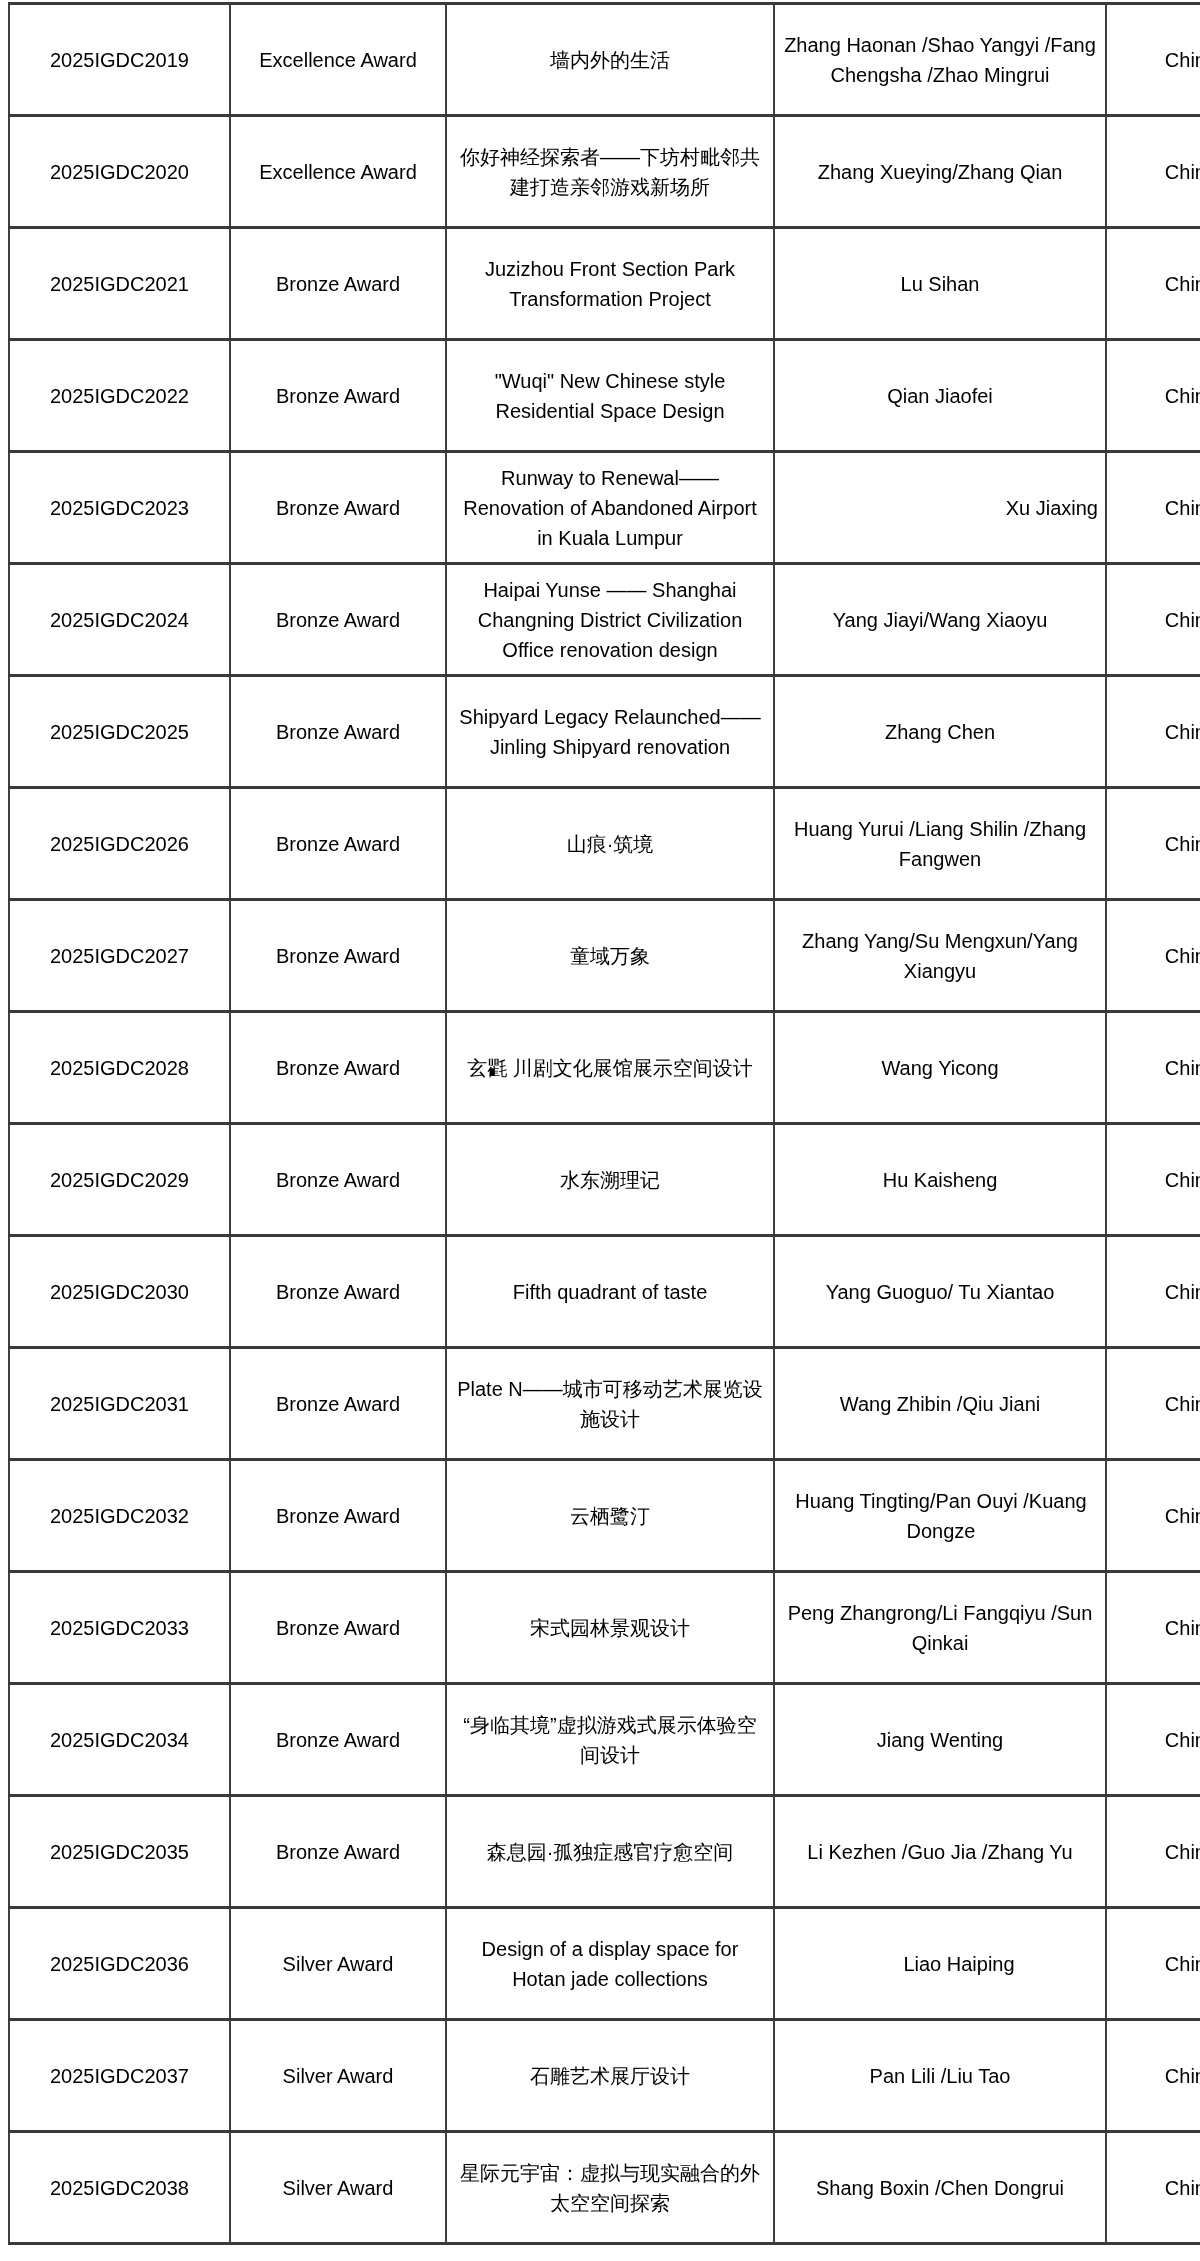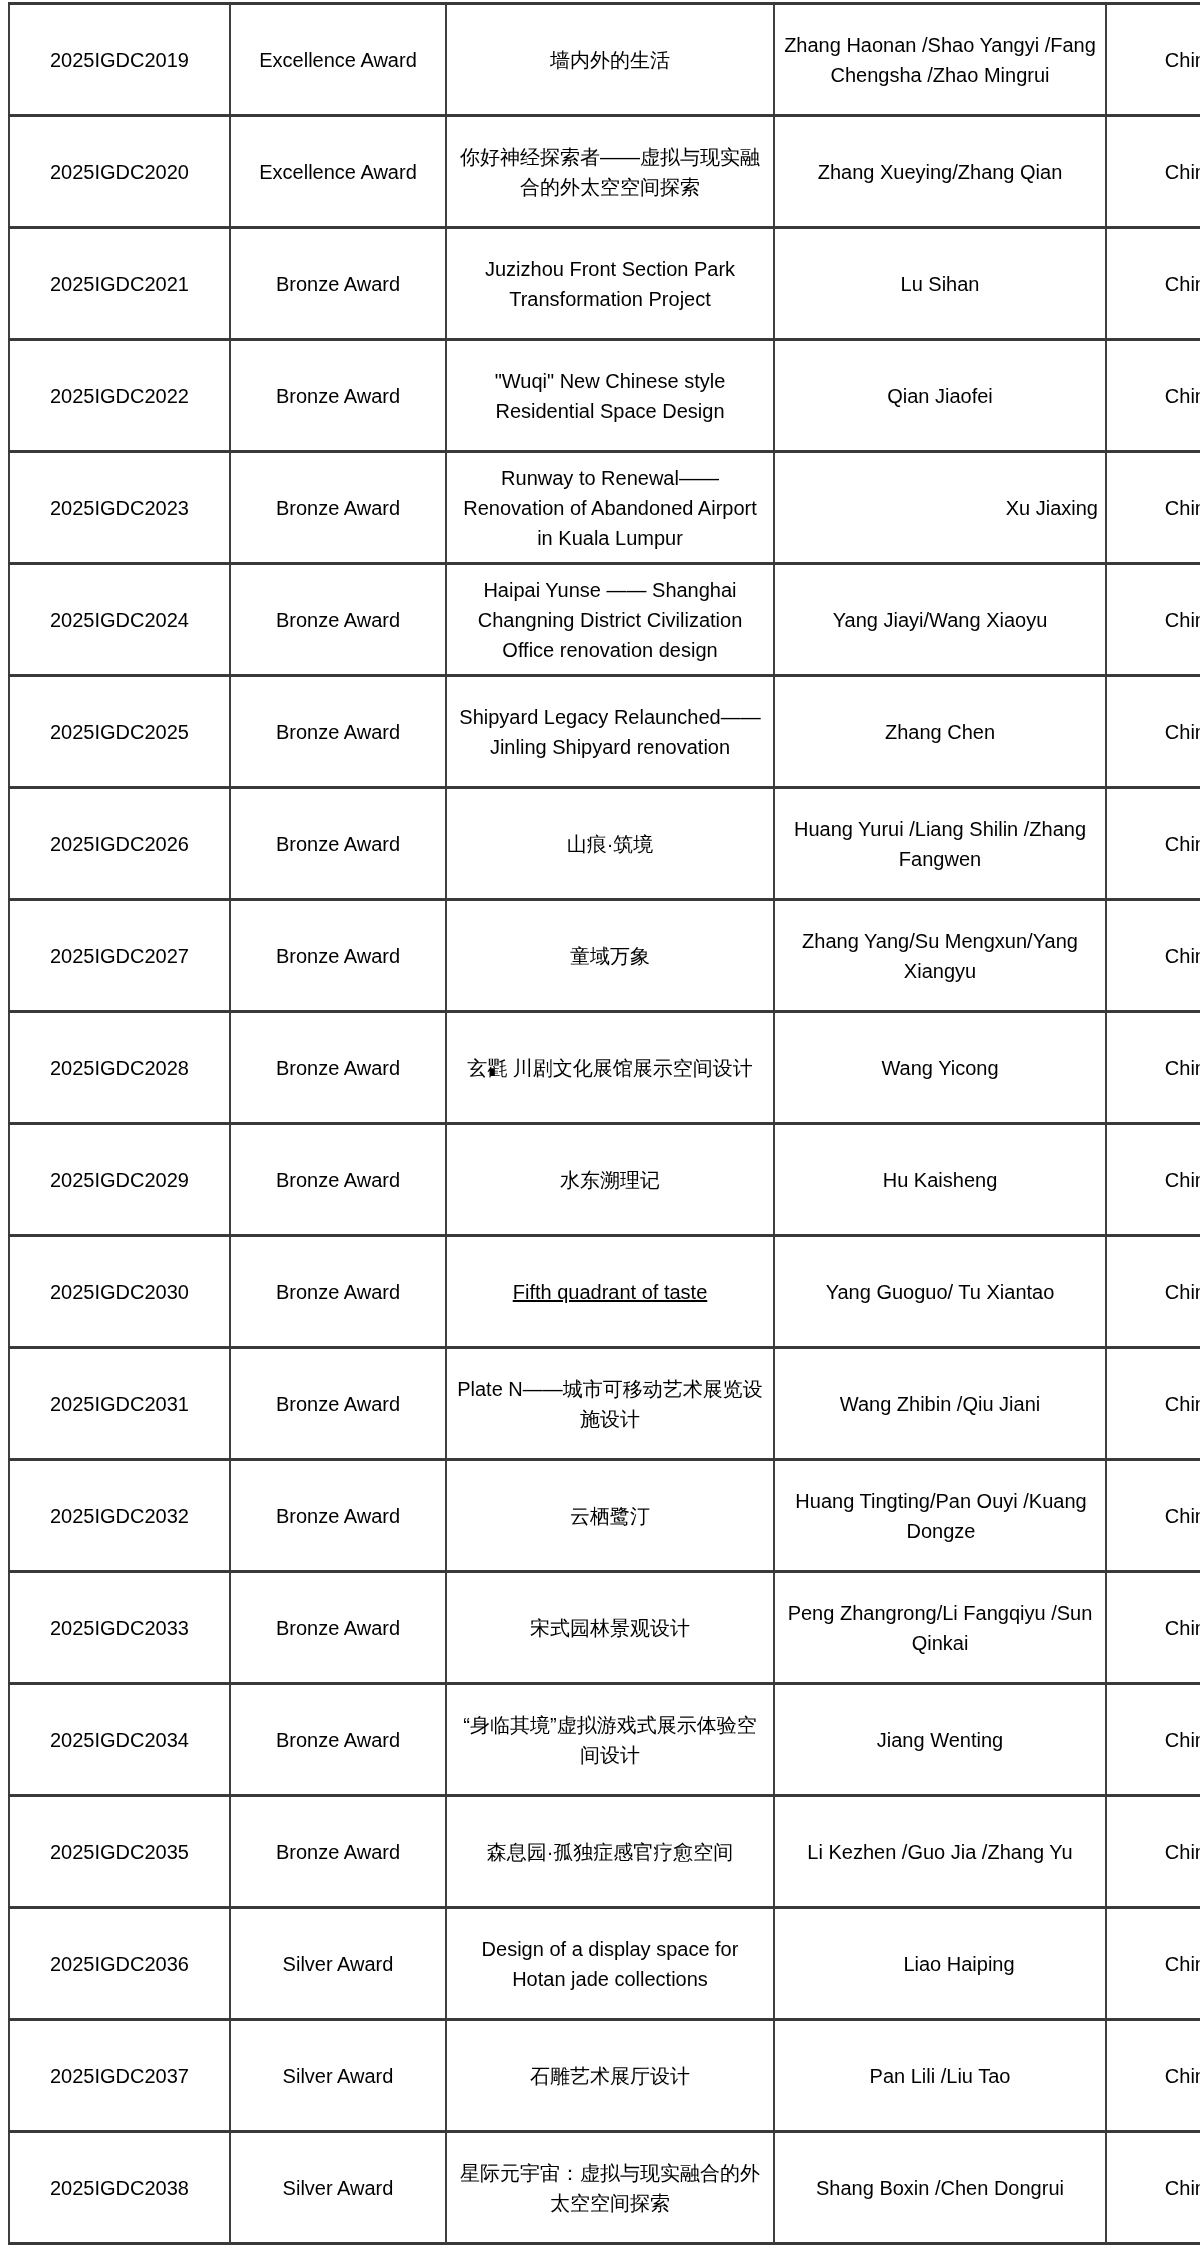--- a/index.html
+++ b/index.html
@@ -50,21 +50,21 @@
     <td class="col-id" style="border-color: rgb(58, 58, 58) rgb(63, 63, 63);">2025IGDC2019</td>
     <td class="col-award" style="border-color: rgb(58, 58, 58) rgb(63, 63, 63);">Excellence Award</td>
     <td class="col-title" style="border-color: rgb(58, 58, 58) rgb(63, 63, 63);">墙内外的生活</td>
     <td class="col-authors" style="border-color: rgb(58, 58, 58) rgb(63, 63, 63);">Zhang Haonan /Shao Yangyi /Fang Chengsha /Zhao Mingrui</td>
     <td class="col-country" style="border-color: rgb(58, 58, 58) rgb(63, 63, 63);">China</td>
   </tr>
 
   <tr>
     <td class="col-id" style="border-color: rgb(58, 58, 58) rgb(63, 63, 63);">2025IGDC2020</td>
     <td class="col-award" style="border-color: rgb(58, 58, 58) rgb(63, 63, 63);">Excellence Award</td>
-    <td class="col-title" style="border-color: rgb(58, 58, 58) rgb(63, 63, 63);">你好神经探索者——虚拟与现实融合的外太空空间探索</td>
+    <td class="col-title" style="border-color: rgb(58, 58, 58) rgb(63, 63, 63);">你好神经探索者——下坊村毗邻共建打造亲邻游戏新场所</td>
     <td class="col-authors" style="border-color: rgb(58, 58, 58) rgb(63, 63, 63);">Zhang Xueying/Zhang Qian</td>
     <td class="col-country" style="border-color: rgb(58, 58, 58) rgb(63, 63, 63);">China</td>
   </tr>
 
   <tr>
     <td class="col-id" style="border-color: rgb(58, 58, 58) rgb(63, 63, 63);">2025IGDC2021</td>
     <td class="col-award" style="border-color: rgb(58, 58, 58) rgb(63, 63, 63);">Bronze Award</td>
     <td class="col-title" style="border-color: rgb(58, 58, 58) rgb(63, 63, 63);">Juzizhou Front Section Park Transformation Project</td>
     <td class="col-authors" style="border-color: rgb(58, 58, 58) rgb(63, 63, 63);">Lu Sihan</td>
     <td class="col-country" style="border-color: rgb(58, 58, 58) rgb(63, 63, 63);">China</td>
@@ -130,21 +130,21 @@
     <td class="col-id" style="border-color: rgb(58, 58, 58) rgb(63, 63, 63);">2025IGDC2029</td>
     <td class="col-award" style="border-color: rgb(58, 58, 58) rgb(63, 63, 63);">Bronze Award</td>
     <td class="col-title" style="border-color: rgb(58, 58, 58) rgb(63, 63, 63);">水东溯理记</td>
     <td class="col-authors" style="border-color: rgb(58, 58, 58) rgb(63, 63, 63);">Hu Kaisheng</td>
     <td class="col-country" style="border-color: rgb(58, 58, 58) rgb(63, 63, 63);">China</td>
   </tr>
 
   <tr>
     <td class="col-id" style="border-color: rgb(58, 58, 58) rgb(63, 63, 63);">2025IGDC2030</td>
     <td class="col-award" style="border-color: rgb(58, 58, 58) rgb(63, 63, 63);">Bronze Award</td>
-    <td class="col-title" style="border-color: rgb(58, 58, 58) rgb(63, 63, 63); text-decoration: underline;">Fifth quadrant of taste</td>
+    <td class="col-title" style="border-color: rgb(58, 58, 58) rgb(63, 63, 63);">Fifth quadrant of taste</td>
     <td class="col-authors" style="border-color: rgb(58, 58, 58) rgb(63, 63, 63);">Yang Guoguo/ Tu Xiantao</td>
     <td class="col-country" style="border-color: rgb(58, 58, 58) rgb(63, 63, 63);">China</td>
   </tr>
 
   <tr>
     <td class="col-id" style="border-color: rgb(58, 58, 58) rgb(63, 63, 63);">2025IGDC2031</td>
     <td class="col-award" style="border-color: rgb(58, 58, 58) rgb(63, 63, 63);">Bronze Award</td>
     <td class="col-title" style="border-color: rgb(58, 58, 58) rgb(63, 63, 63); text-align: center;">Plate N——城市可移动艺术展览设施设计</td>
     <td class="col-authors" style="border-color: rgb(58, 58, 58) rgb(63, 63, 63);">Wang Zhibin /Qiu Jiani</td>
     <td class="col-country" style="border-color: rgb(58, 58, 58) rgb(63, 63, 63);">China</td>

